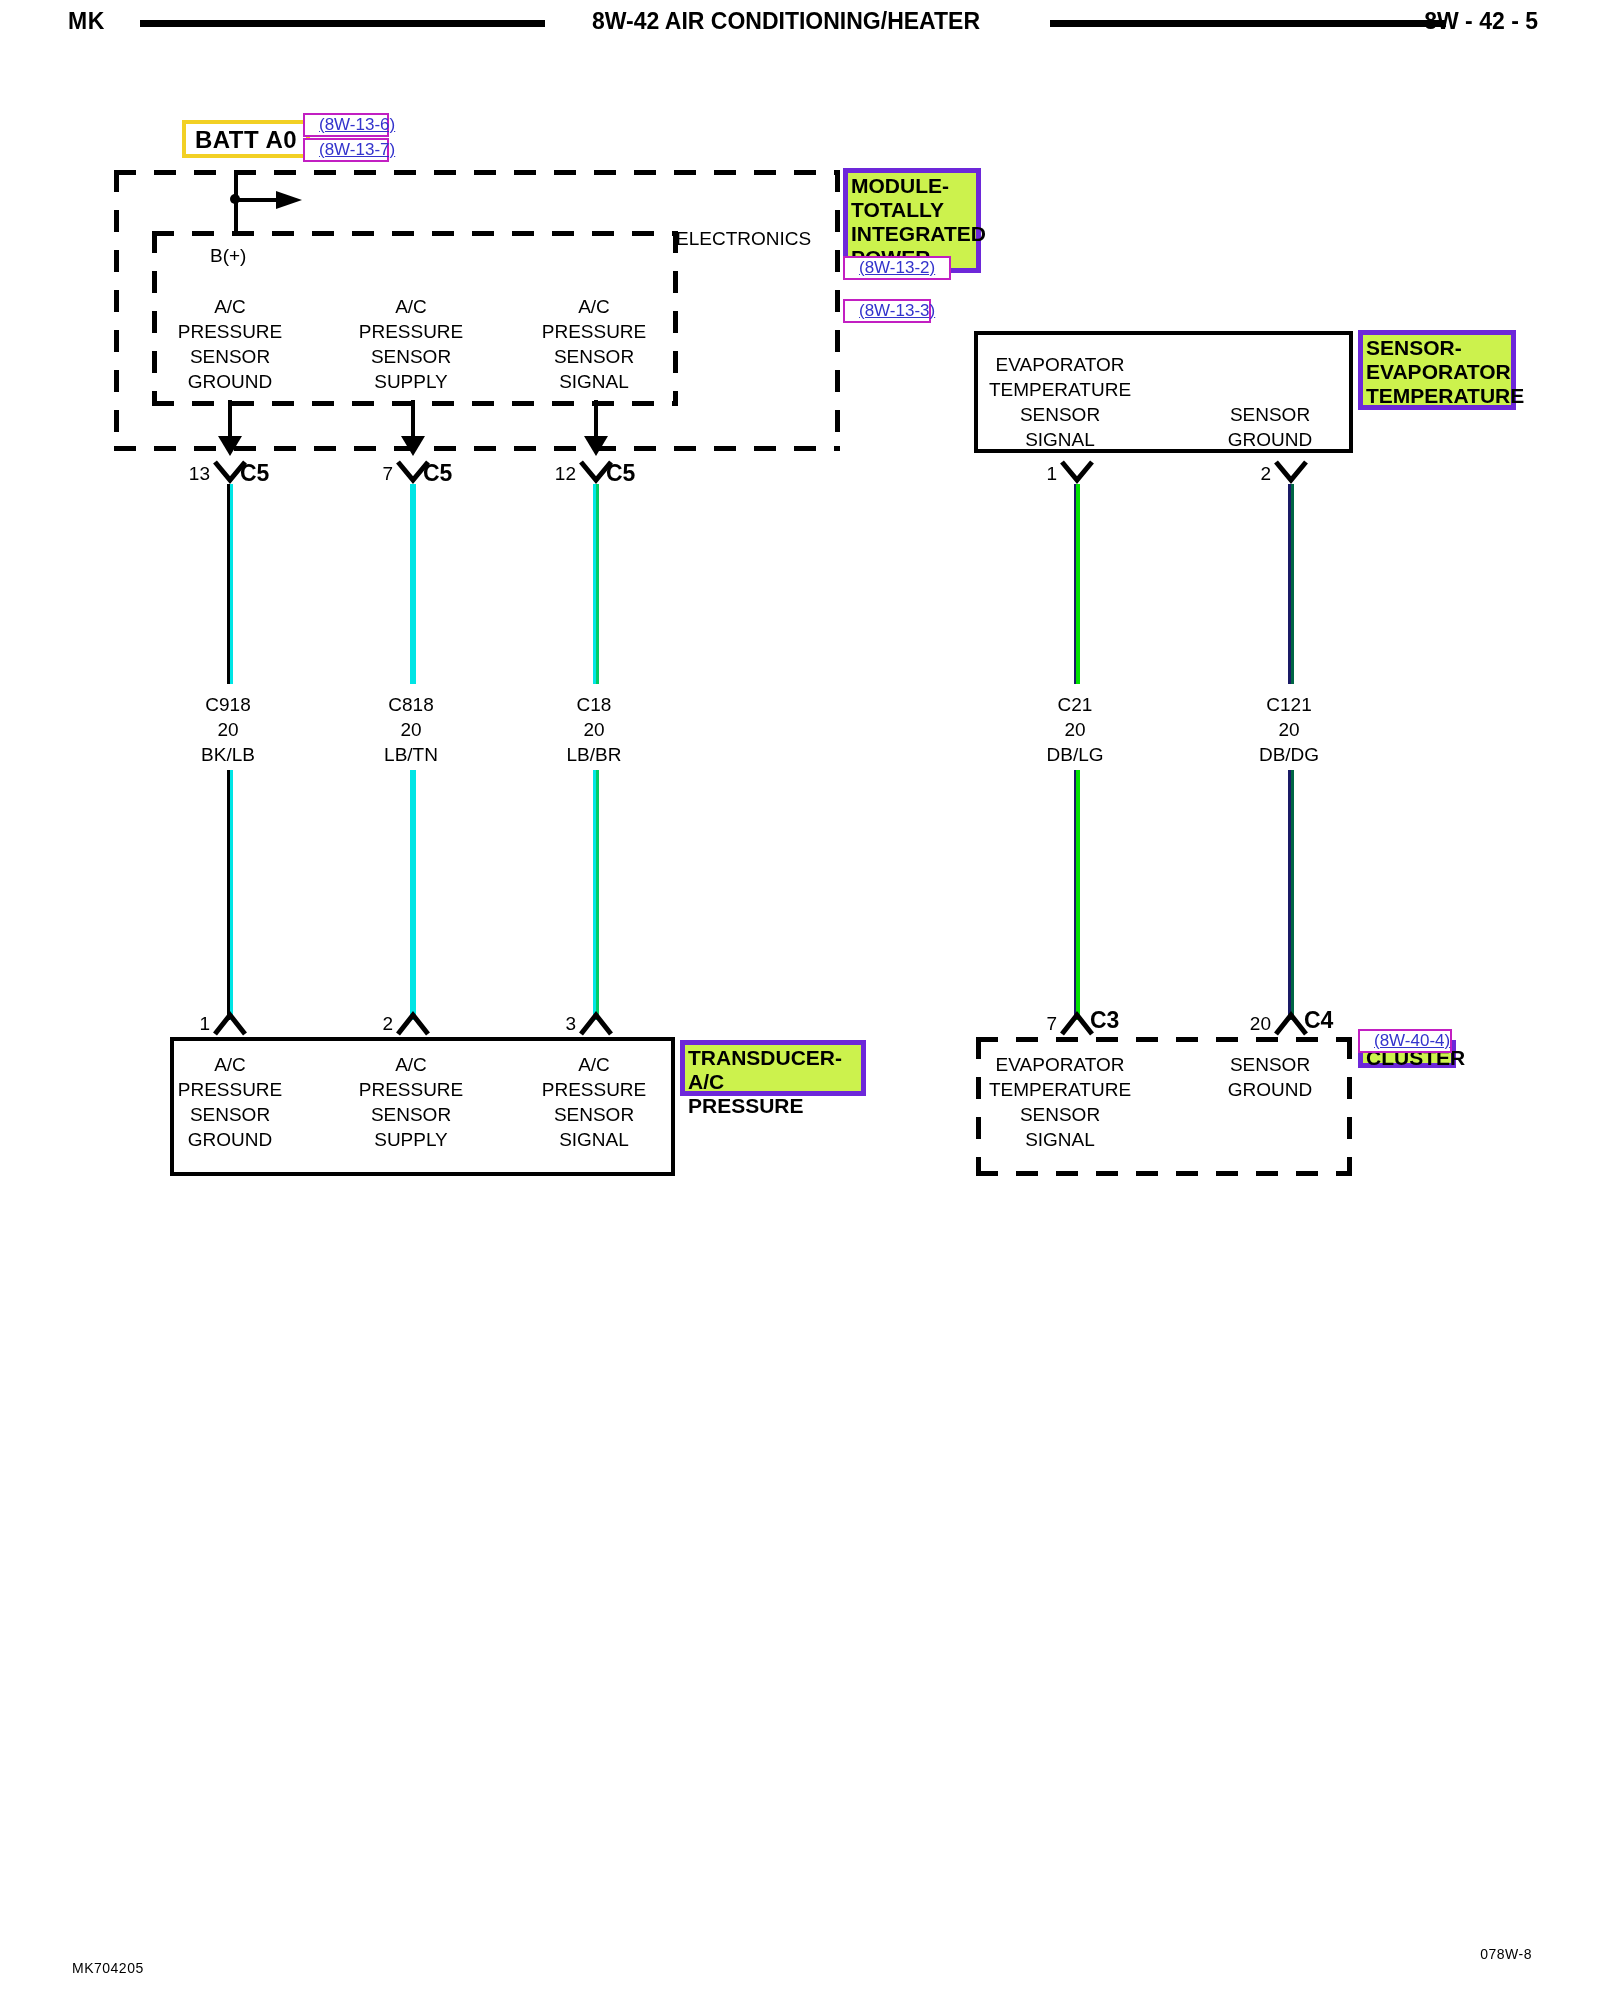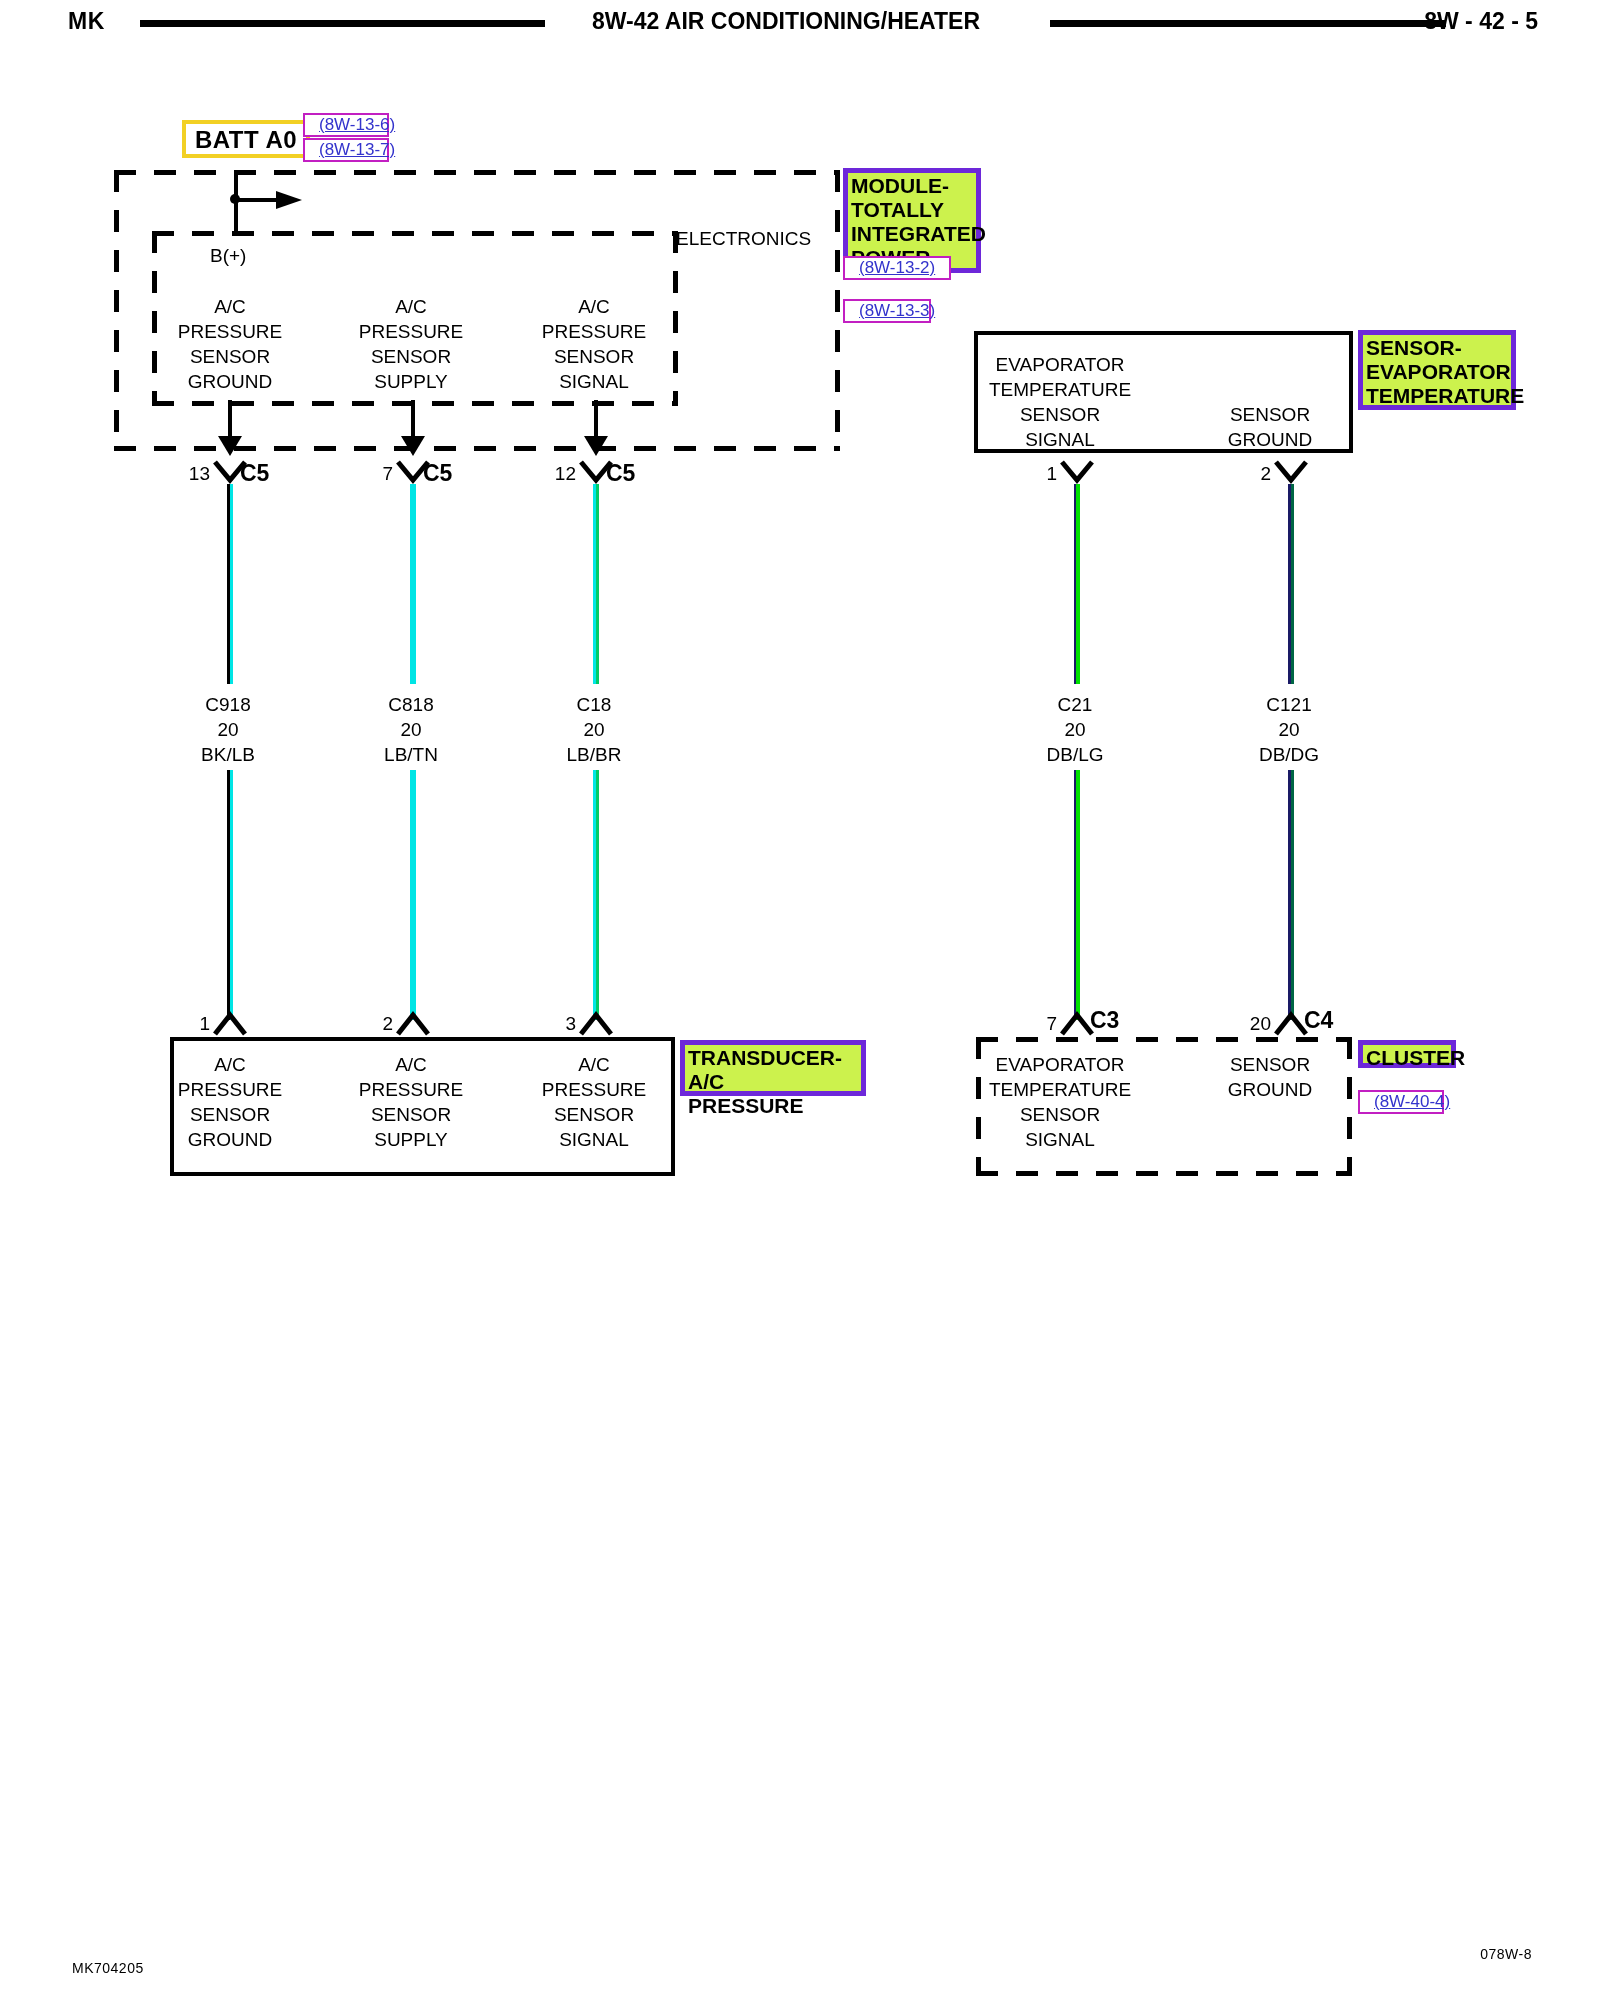--- a/index.html
+++ b/index.html
@@ -392,18 +392,18 @@
     <div>EVAPORATOR</div>
     <div>TEMPERATURE</div>
     <div>SENSOR</div>
     <div>SIGNAL</div>
   </div>
   <div class="pin-label" style="left:1190px; top:1052px; width:160px;">
     <div>SENSOR</div>
     <div>GROUND</div>
   </div>
   <div class="callout" style="left:1358px; top:1040px; width:98px; height:28px;">CLUSTER</div>
-  <div class="ref" style="left:1358px; top:1090px; width:86px;">(8W-40-4)</div>
+  <div class="ref" style="left:1358px; top:1029px; width:94px;">(8W-40-4)</div>
 
   <div class="ftr-left">MK704205</div>
   <div class="ftr-right">078W-8</div>
 
 </div>
 
 </body></html>

